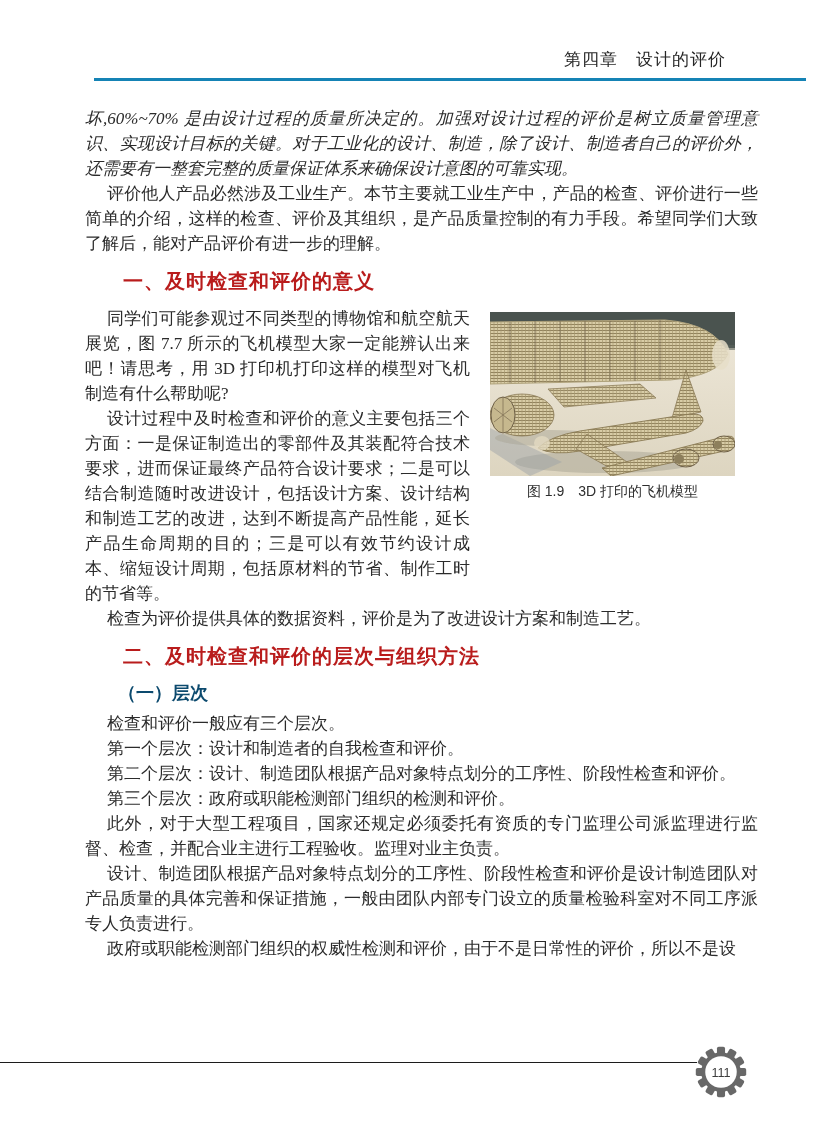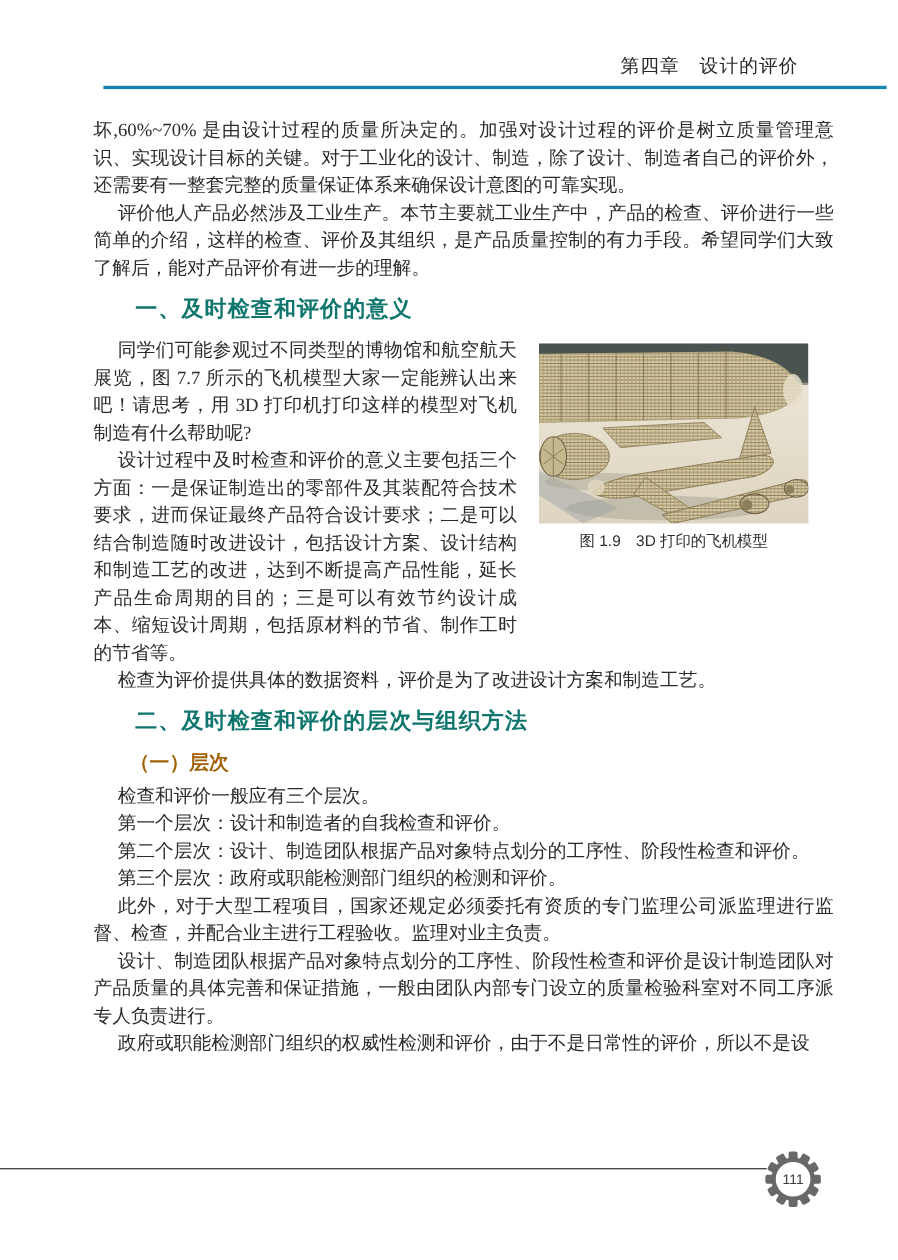--- a/index.html
+++ b/index.html
@@ -32,37 +32,37 @@
     position:absolute;
     left:85px;top:106px;width:673px;
   }
   .main p{
     margin:0;
     font-size:17px;
     line-height:25px;
     text-align:justify;
     text-indent:22px;
   }
-  .main p.no-indent{text-indent:0;}
+  .main p.no-indent{text-indent:0;font-style:italic;}
   h2.sec{
     font-family:"Liberation Sans","DejaVu Sans",sans-serif;
     font-size:20px;
     line-height:26px;
     font-weight:bold;
-    color:#0f766e;
+    color:#b91c1c;
     letter-spacing:1px;
     margin:12px 0 12px 38px;
     clear:both;
   }
   h3.subsec{
     font-family:"Liberation Sans","DejaVu Sans",sans-serif;
     font-size:18px;
     line-height:24px;
     font-weight:600;
-    color:#a16207;
+    color:#0c4a6e;
     margin:8px 0 6px 33px;
   }
   
   .fig{
     float:right;
     width:245px;
     margin:6px 23px 60px 20px;
   }
   .fig .photo{
     width:245px;height:164px;

